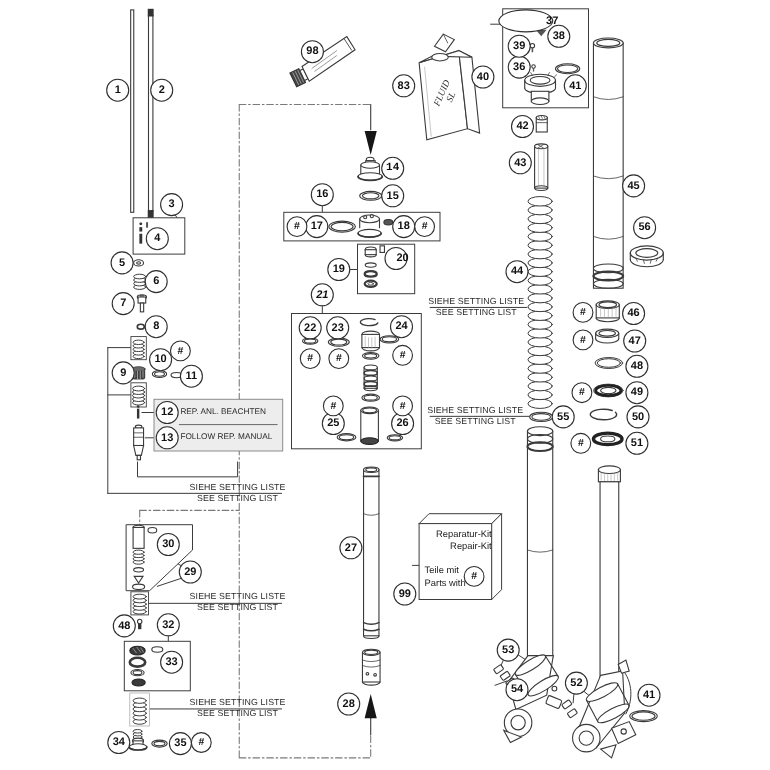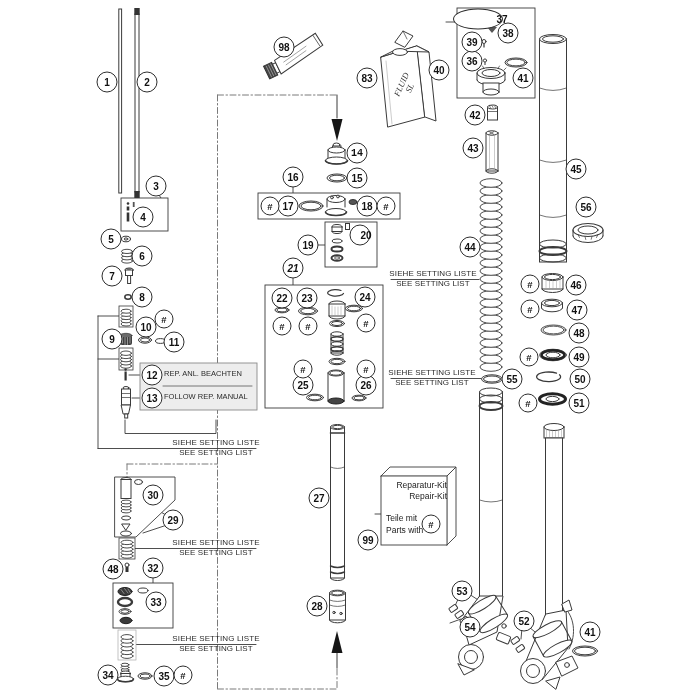--- a/index.html
+++ b/index.html
@@ -571,21 +571,21 @@
       <div class="callout" style="left: 367px; top: 206px;">18</div>
       <div class="callout" style="left: 308px; top: 245px;">19</div>
       <div class="callout" style="left: 360px; top: 235px; padding-left: 12px;">20</div>
       <div class="callout" style="left: 293px; top: 268px; font-style: italic;">21</div>
       <div class="callout" style="left: 282px; top: 298px;">22</div>
       <div class="callout" style="left: 307px; top: 298px;">23</div>
       <div class="callout" style="left: 365px; top: 297px;">24</div>
       <div class="callout" style="left: 303px; top: 385px;">25</div>
       <div class="callout" style="left: 366px; top: 385px;">26</div>
       <div class="callout" style="left: 319px; top: 498px;">27</div>
-      <div class="callout" style="left: 317px; top: 606px;">28</div>
+      <div class="callout" style="left: 317px; top: 640px;">28</div>
       <div class="callout" style="left: 173px; top: 520px;">29</div>
       <div class="callout" style="left: 153px; top: 495px;">30</div>
       <div class="callout" style="left: 113px; top: 569px;">48</div>
       <div class="callout" style="left: 153px; top: 568px;">32</div>
       <div class="callout" style="left: 156px; top: 602px;">33</div>
       <div class="callout" style="left: 108px; top: 675px;">34</div>
       <div class="callout" style="left: 164px; top: 676px;">35</div>
       <div class="callout" style="left: 472px; top: 61px;">36</div>
       <div class="callout" style="left: 478px; top: 19px; padding-left: 48px;">37</div>
       <div class="callout" style="left: 508px; top: 33px;">38</div>

